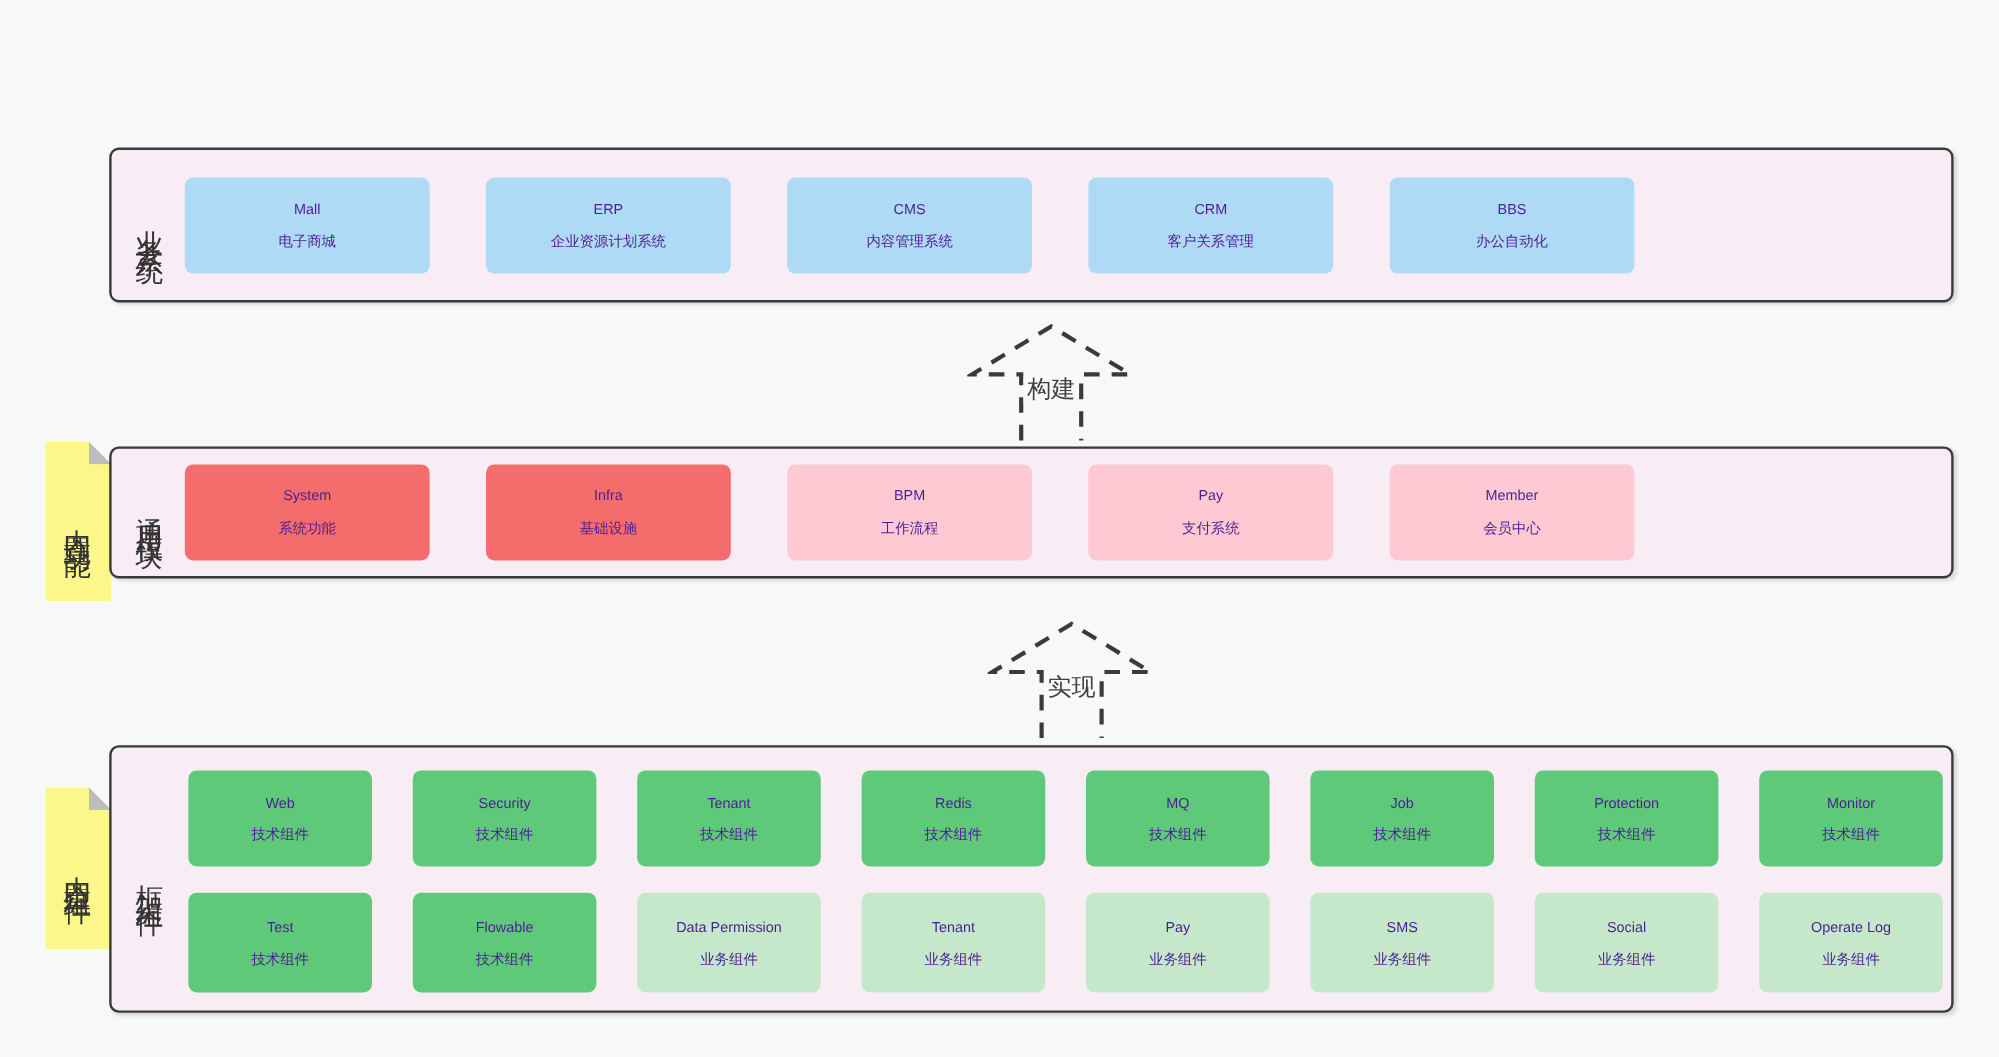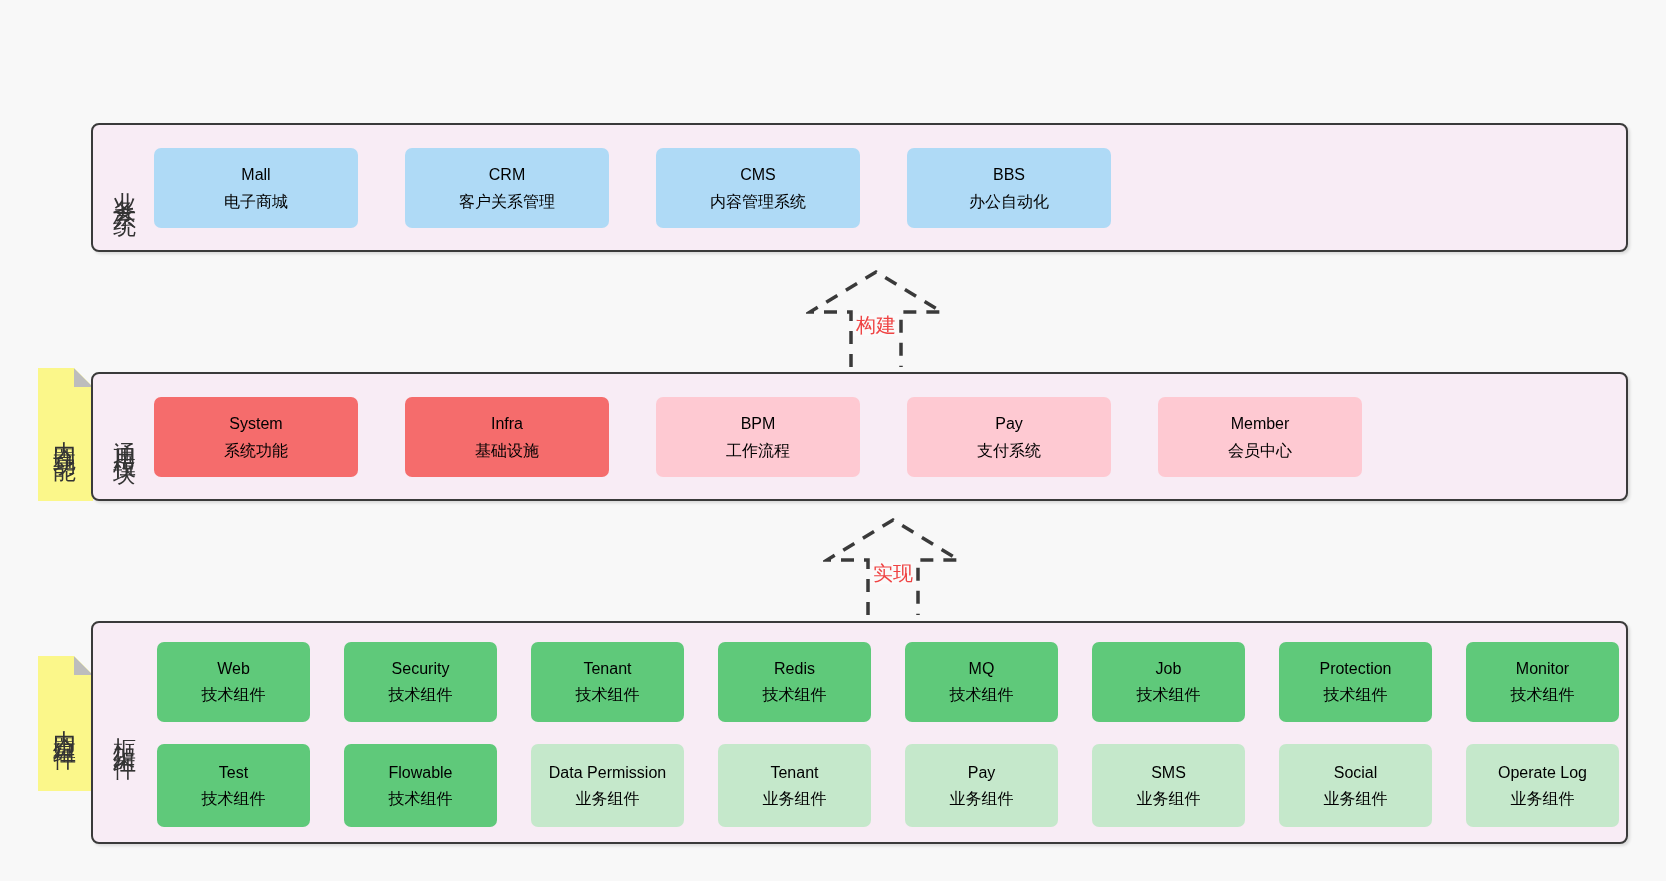--- a/index.html
+++ b/index.html
@@ -15,38 +15,38 @@
   
   .band{
     position:absolute;left:91px;width:1537px;
     background:#f8ecf5;
     border:2px solid #3a3a3a;border-radius:8px;
     box-shadow:2px 2px 3px rgba(0,0,0,0.12);
     box-sizing:border-box;
     z-index:1;
   }
   .band-1{top:123px;height:129px;}
-  .band-2{top:372px;height:129px;}
+  .band-2{top:372px;height:110px;}
   .band-3{top:621px;height:223px;}
   .band-label{
     position:absolute;left:17px;top:50%;
     transform:translateY(-50%);
     writing-mode:vertical-lr;text-orientation:upright;
     font-size:23px;letter-spacing:7px;color:#333;
     white-space:nowrap;
   }
   
   .box-row{
     position:absolute;left:61px;top:0;height:100%;
     display:flex;align-items:center;gap:47px;
   }
   .box{
     flex:none;width:204px;height:80px;border-radius:7px;
     display:flex;flex-direction:column;align-items:center;justify-content:center;
-    text-align:center;font-size:16px;line-height:27px;color:#000000;
+    text-align:center;font-size:12px;line-height:27px;color:#4c1d95;
   }
   .band-3 .box-row{height:auto;gap:34px;left:64px;}
   .band-3 .row-1{top:19px;}
   .band-3 .row-2{top:121px;}
   .band-3 .box{width:153px;height:80px;line-height:26px;}
   .band-3 .row-2 .box{height:83px;align-items:center;}
   .blue{background:#afdaf6;}
   .red{background:#f56c6c;}
   .pink{background:#fec9d2;}
   .green{background:#5fc97a;}
@@ -73,21 +73,21 @@
   .arrow-1{left:806px;top:268px;}
   .arrow-2{left:823px;top:516px;}
   .arrow svg{position:absolute;left:0;top:0;}
   .arrow path{
     fill:none;stroke:#3a3a3a;stroke-width:3.5;
     stroke-dasharray:13 10;
   }
   .arrow-label{
     position:absolute;top:46px;left:50%;transform:translateX(-50%);
     background:#fafafa;padding:0 3px;
-    font-size:20px;line-height:22px;color:#ef4444;white-space:nowrap;
+    font-size:20px;line-height:22px;color:#404040;white-space:nowrap;
   }
 </style>
 </head>
 <body>
 
 <div class="canvas">
 
   <div class="note note-2">
     <div class="note-fold"></div>
     <div class="note-label">内置功能</div>
@@ -99,26 +99,30 @@
   </div>
 
   <div class="band band-1">
     <div class="band-label">业务系统</div>
     <div class="box-row">
         <div class="box blue">
           <div>Mall</div>
           <div>电子商城</div>
         </div>
         <div class="box blue">
+          <div>ERP</div>
+          <div>企业资源计划系统</div>
+        </div>
+        <div class="box blue">
+          <div>CMS</div>
+          <div>内容管理系统</div>
+        </div>
+        <div class="box blue">
           <div>CRM</div>
           <div>客户关系管理</div>
-        </div>
-        <div class="box blue">
-          <div>CMS</div>
-          <div>内容管理系统</div>
         </div>
         <div class="box blue">
           <div>BBS</div>
           <div>办公自动化</div>
         </div>
       </div>
   </div>
 
   <div class="arrow arrow-1">
     <svg width="140" height="100" viewBox="0 0 140 100">

